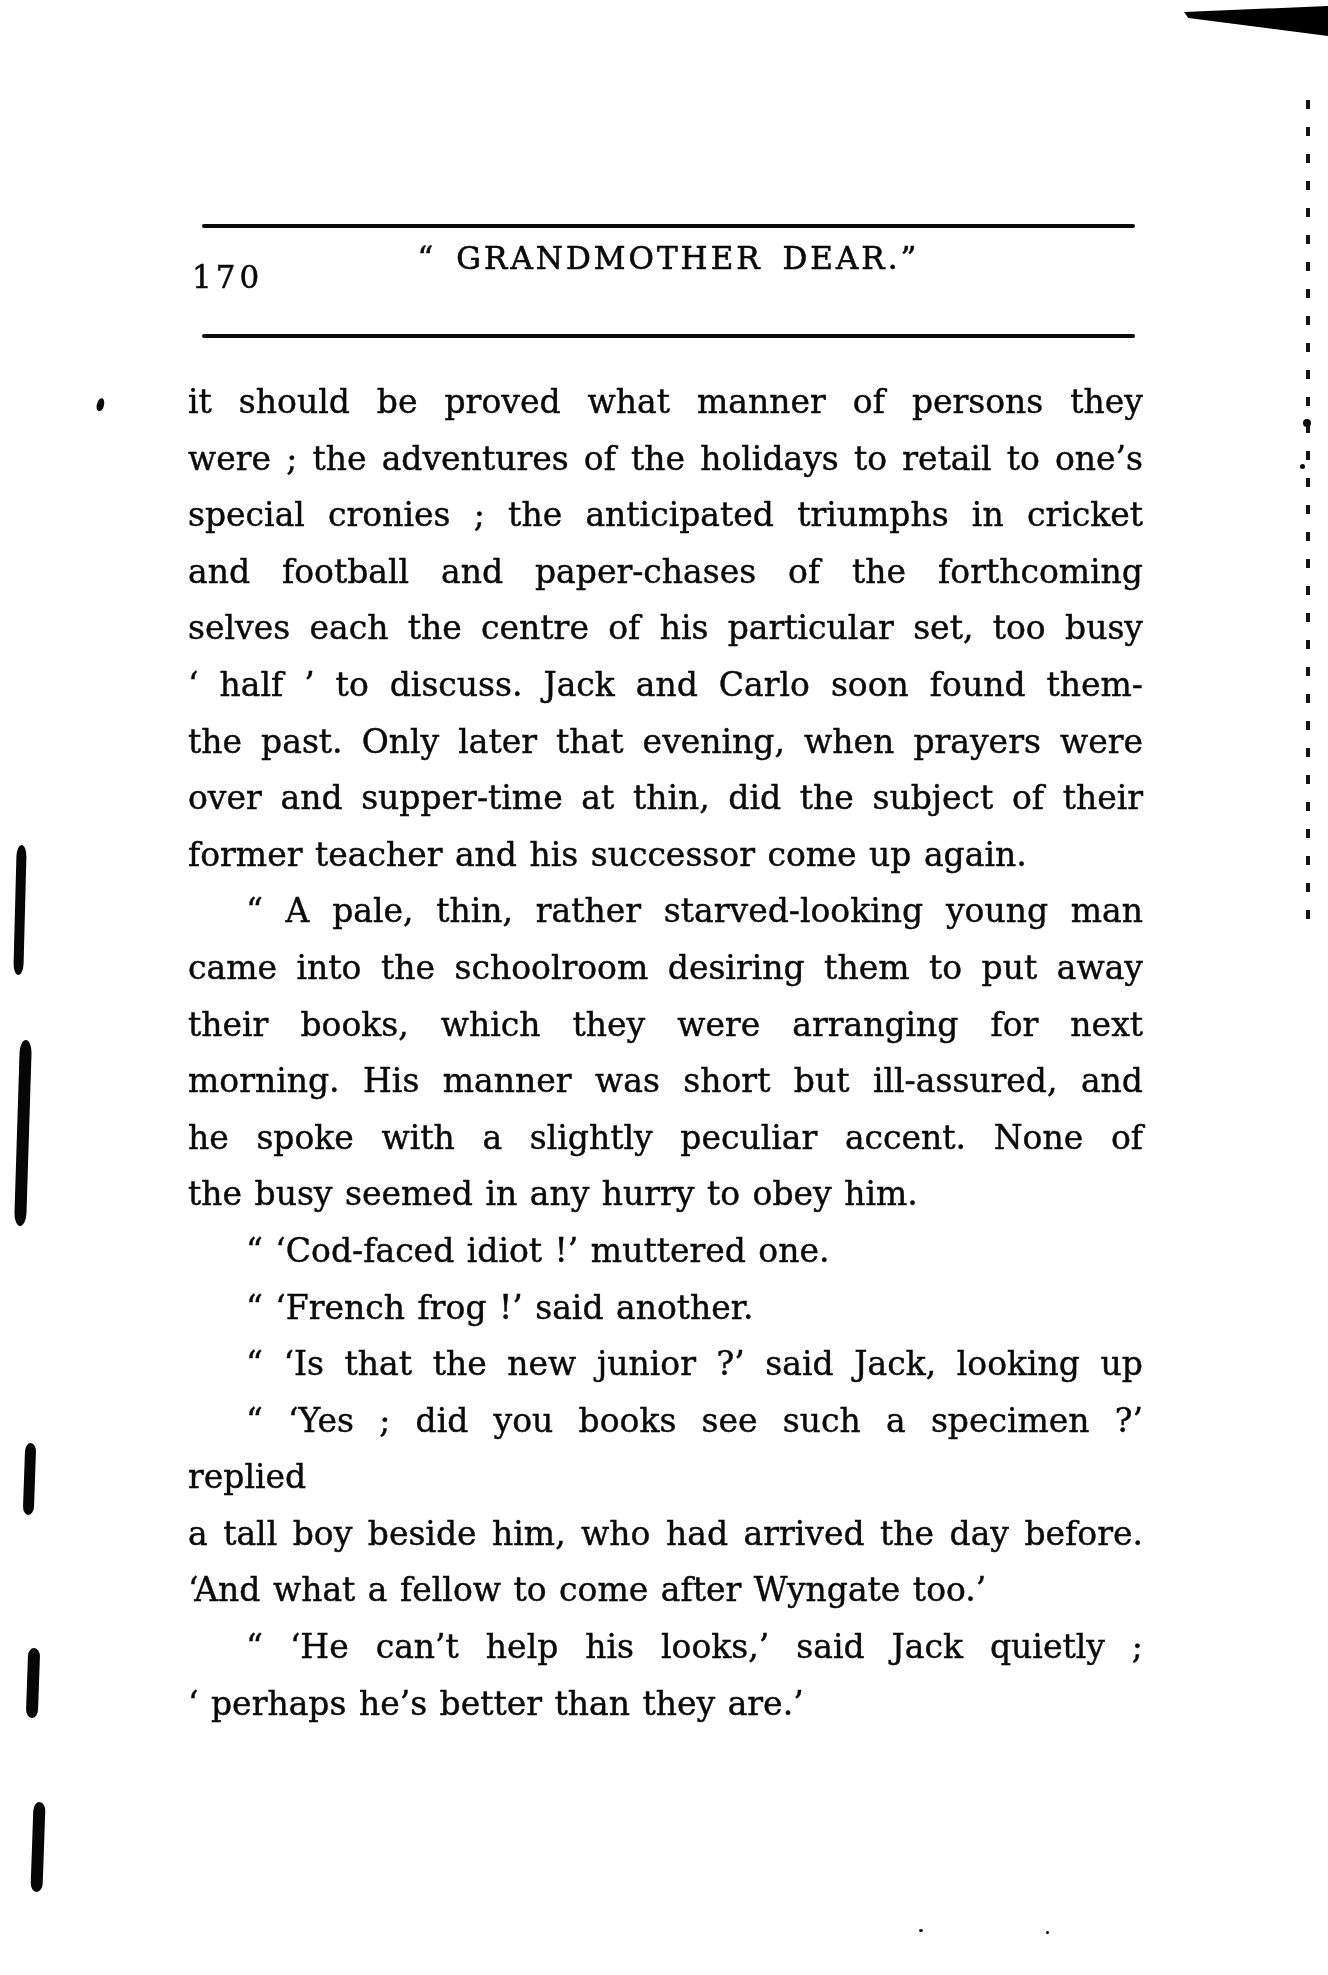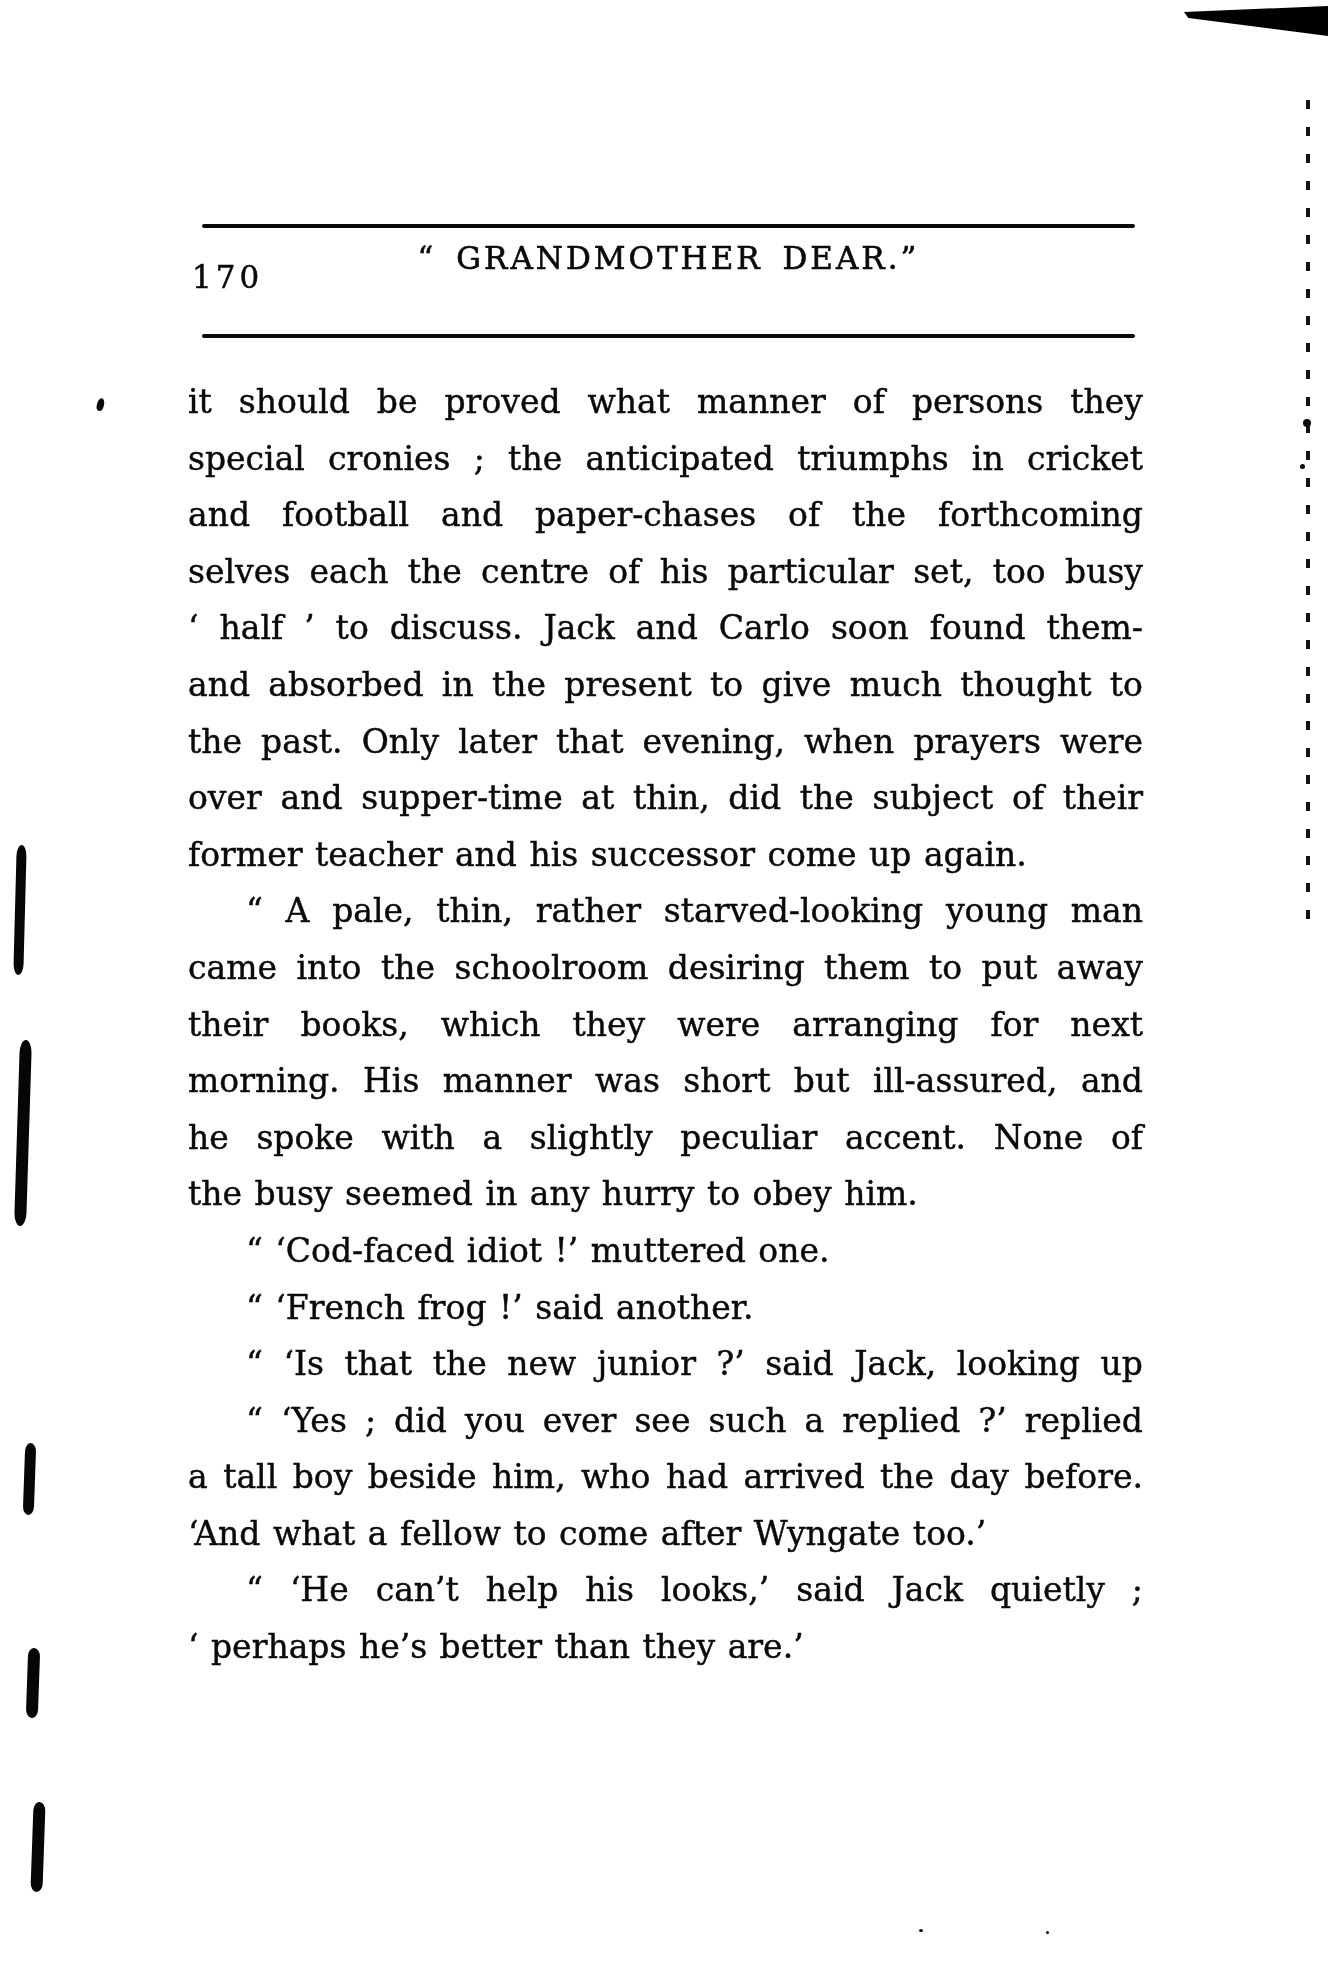--- a/index.html
+++ b/index.html
@@ -81,37 +81,37 @@
   <div class="speck sp-dot2"></div>
   <div class="speck sp-dot3"></div>
 
   <div class="rule rule-top"></div>
   <div class="pageno">170</div>
   <div class="running-title">“ GRANDMOTHER DEAR.”</div>
   <div class="rule rule-bottom"></div>
 
   <div class="body-block">
     <div class="line just">it should be proved what manner of persons they</div>
+    <div class="line just">were ; the adventures of the holidays to retail to one’s</div>
     <div class="line just">special cronies ; the anticipated triumphs in cricket</div>
     <div class="line just">and football and paper-chases of the forthcoming</div>
     <div class="line just">selves each the centre of his particular set, too busy</div>
     <div class="line just">‘ half ’ to discuss.  Jack and Carlo soon found them-</div>
-    <div class="line just">and absorbed in the present to give much thought to</div>
     <div class="line just">the past.  Only later that evening, when prayers were</div>
     <div class="line just">over and supper-time at thin, did the subject of their</div>
     <div class="line end">former teacher and his successor come up again.</div>
     <div class="line just ind">“ A pale, thin, rather starved-looking young man</div>
     <div class="line just">came into the schoolroom desiring them to put away</div>
     <div class="line just">their books, which they were arranging for next</div>
     <div class="line just">morning.  His manner was short but ill-assured, and</div>
     <div class="line just">he spoke with a slightly peculiar accent.  None of</div>
     <div class="line end">the busy seemed in any hurry to obey him.</div>
     <div class="line end ind">“ ‘Cod-faced idiot !’ muttered one.</div>
     <div class="line end ind">“ ‘French frog !’ said another.</div>
     <div class="line just ind">“ ‘Is that the new junior ?’ said Jack, looking up</div>
-    <div class="line just ind">“ ‘Yes ; did you ever see such a replied ?’ replied</div>
+    <div class="line just ind">“ ‘Yes ; did you books see such a specimen ?’ replied</div>
     <div class="line just">a tall boy beside him, who had arrived the day before.</div>
     <div class="line end">‘And what a fellow to come after Wyngate too.’</div>
     <div class="line just ind">“ ‘He can’t help his looks,’ said Jack quietly ;</div>
     <div class="line end">‘ perhaps he’s better than they are.’</div>
   </div>
 
 </div>
 
 </body></html>

